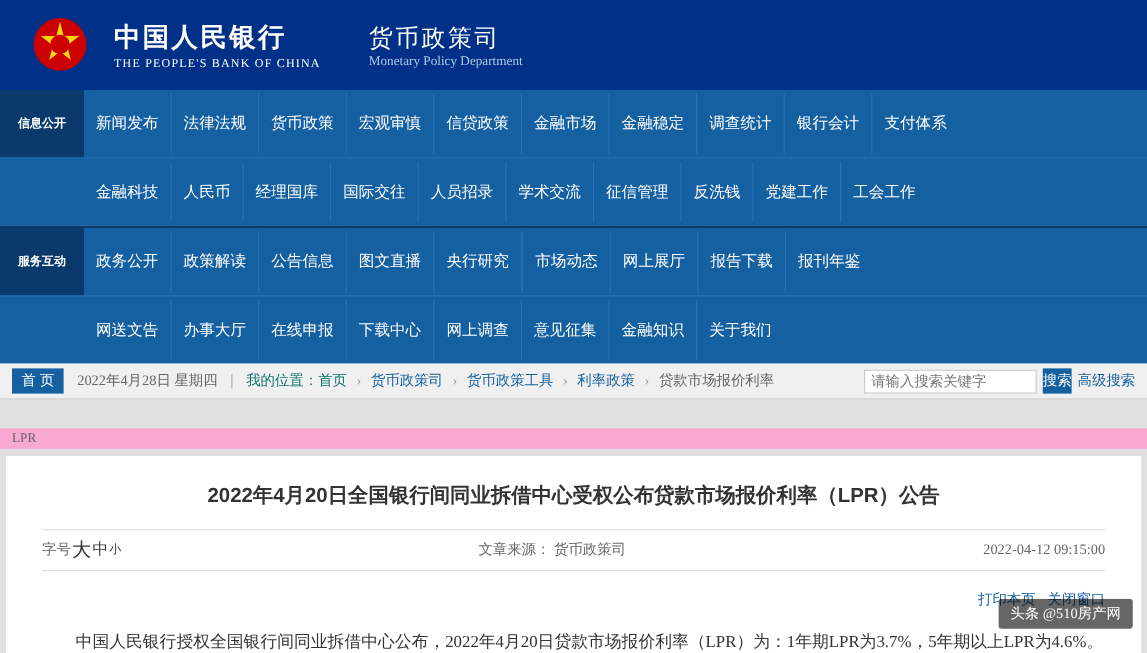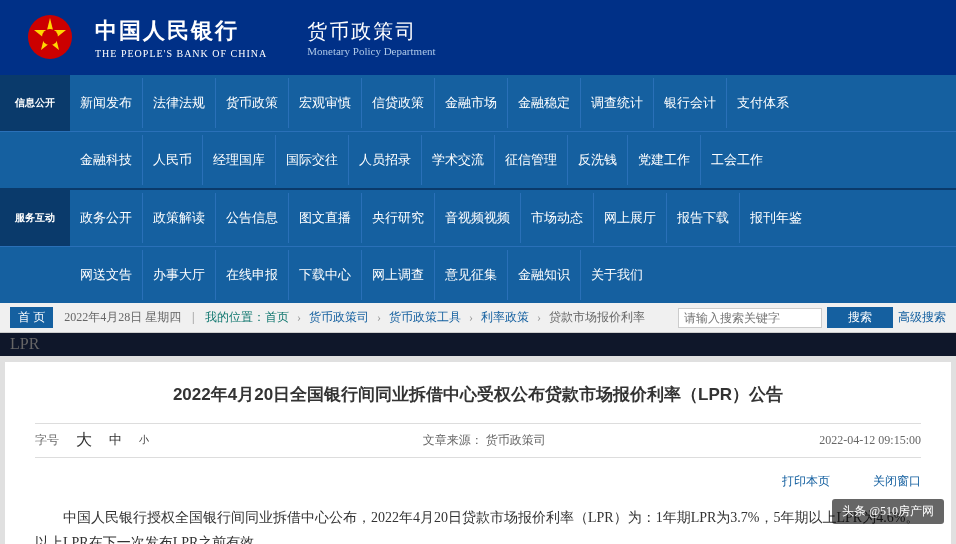--- a/index.html
+++ b/index.html
@@ -133,21 +133,21 @@
       border: 1px solid #ccc;
       padding: 2px 5px;
       font-size: 12px;
       width: 144px;
       color: #999;
     }
     .search-btn {
       background: #1560a0;
       color: #fff;
       border: none;
-      padding: 2px 21px;
+      padding: 2px 0;
       font-size: 12px;
       cursor: pointer;
     }
     .advanced-search {
       color: #1560a0;
       font-size: 12px;
       cursor: pointer;
     }
 
     
@@ -173,21 +173,21 @@
       border-top: 1px solid #ddd;
       border-bottom: 1px solid #ddd;
       padding: 6px 0;
       margin-bottom: 10px;
       font-size: 12px;
       color: #666;
     }
     .font-size-controls {
       display: flex;
       align-items: center;
-      gap: 17px;
+      gap: 1px;
     }
     .font-label {
       color: #666;
     }
     .font-btn {
       cursor: pointer;
       color: #333;
     }
     .font-btn.large { font-size: 16px; }
     .font-btn.medium { font-size: 13px; }
@@ -197,21 +197,20 @@
       gap: 10px;
       justify-content: flex-end;
       padding: 5px 0;
       margin-bottom: 10px;
     }
     .action-link {
       color: #1560a0;
       font-size: 12px;
       cursor: pointer;
       text-decoration: none;
-      margin-left: 33px;
     }
     .article-body {
       font-size: 14px;
       color: #333;
       line-height: 1.8;
       text-indent: 2em;
       font-family: SimSun, "宋体", serif;
     }
 
     
@@ -307,21 +306,20 @@
       <span class="nav-item">政务公开</span>
       <div class="nav-divider"></div>
       <span class="nav-item">政策解读</span>
       <div class="nav-divider"></div>
       <span class="nav-item">公告信息</span>
       <div class="nav-divider"></div>
       <span class="nav-item">图文直播</span>
       <div class="nav-divider"></div>
       <span class="nav-item">央行研究</span>
       <div class="nav-divider"></div>
-      <span class="nav-item">音视频视频</span>
       <div class="nav-divider"></div>
       <span class="nav-item">市场动态</span>
       <div class="nav-divider"></div>
       <span class="nav-item">网上展厅</span>
       <div class="nav-divider"></div>
       <span class="nav-item">报告下载</span>
       <div class="nav-divider"></div>
       <span class="nav-item">报刊年鉴</span>
     </div>
   </div>
@@ -362,21 +360,21 @@
     <span style="color:#999;margin:0 2px;">›</span>
     <span style="color:#666;">贷款市场报价利率</span>
   </div>
   <div class="breadcrumb-right">
     <input class="search-input" type="text" placeholder="请输入搜索关键字" style="">
     <button class="search-btn">搜索</button>
     <span class="advanced-search">高级搜索</span>
   </div>
 </div>
 
-<div style="background:#0f172a; padding:2px 10px 3px 10px; font-size:16px; color:#666; border-bottom:1px solid #e0e0e0;">
+<div style="background:#f9a8d4; padding:2px 10px 3px 10px; font-size:11px; color:#666; border-bottom:1px solid #e0e0e0;margin-top:24px;">
   <span>LPR</span>
 </div>
 
 <div class="main-content">
   <div class="article-title">2022年4月20日全国银行间同业拆借中心受权公布贷款市场报价利率（LPR）公告</div>
 
   <div class="article-meta">
     <div class="font-size-controls">
       <span class="font-label">字号</span>
       <span class="font-btn large">大</span>

